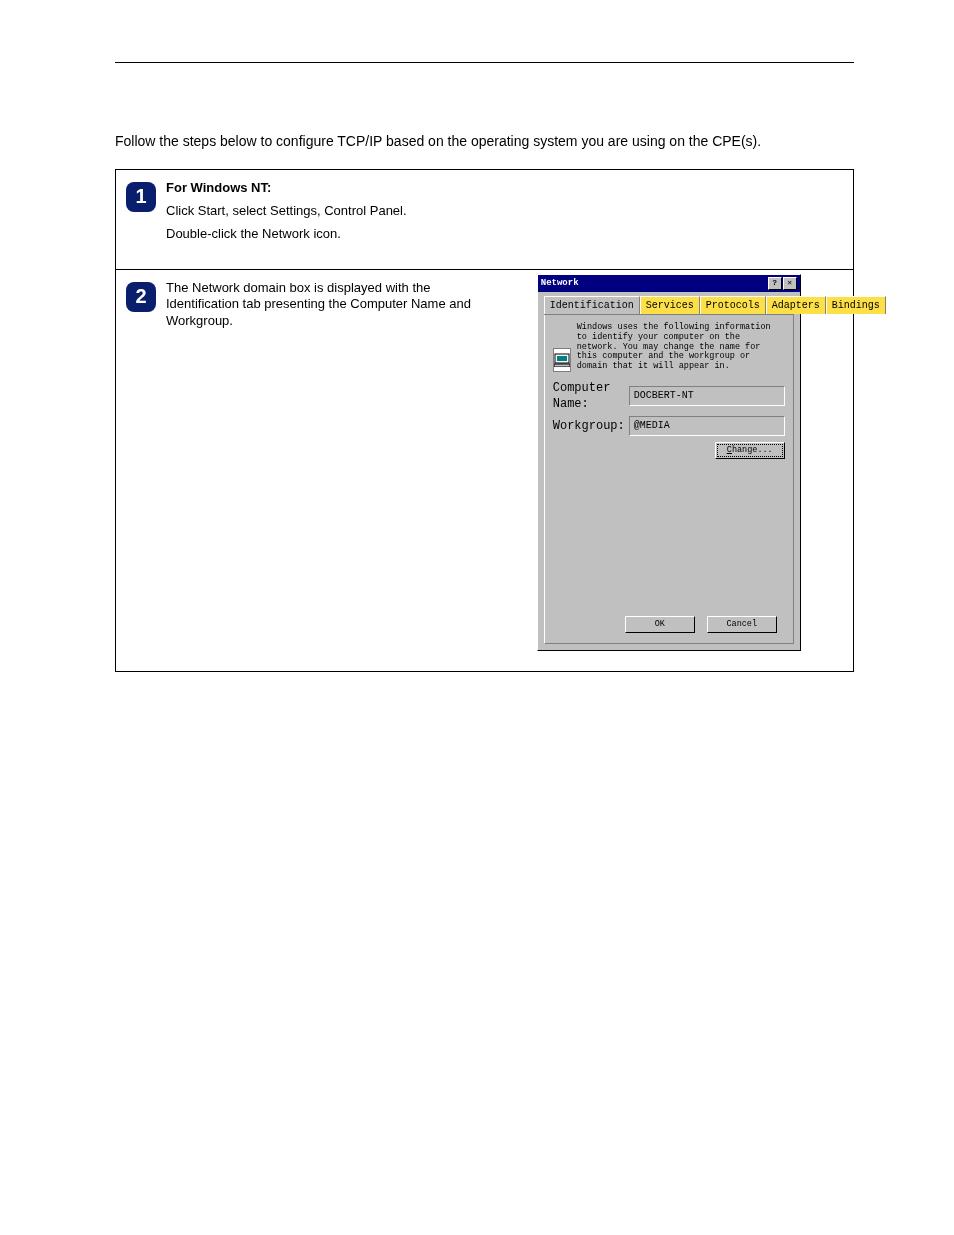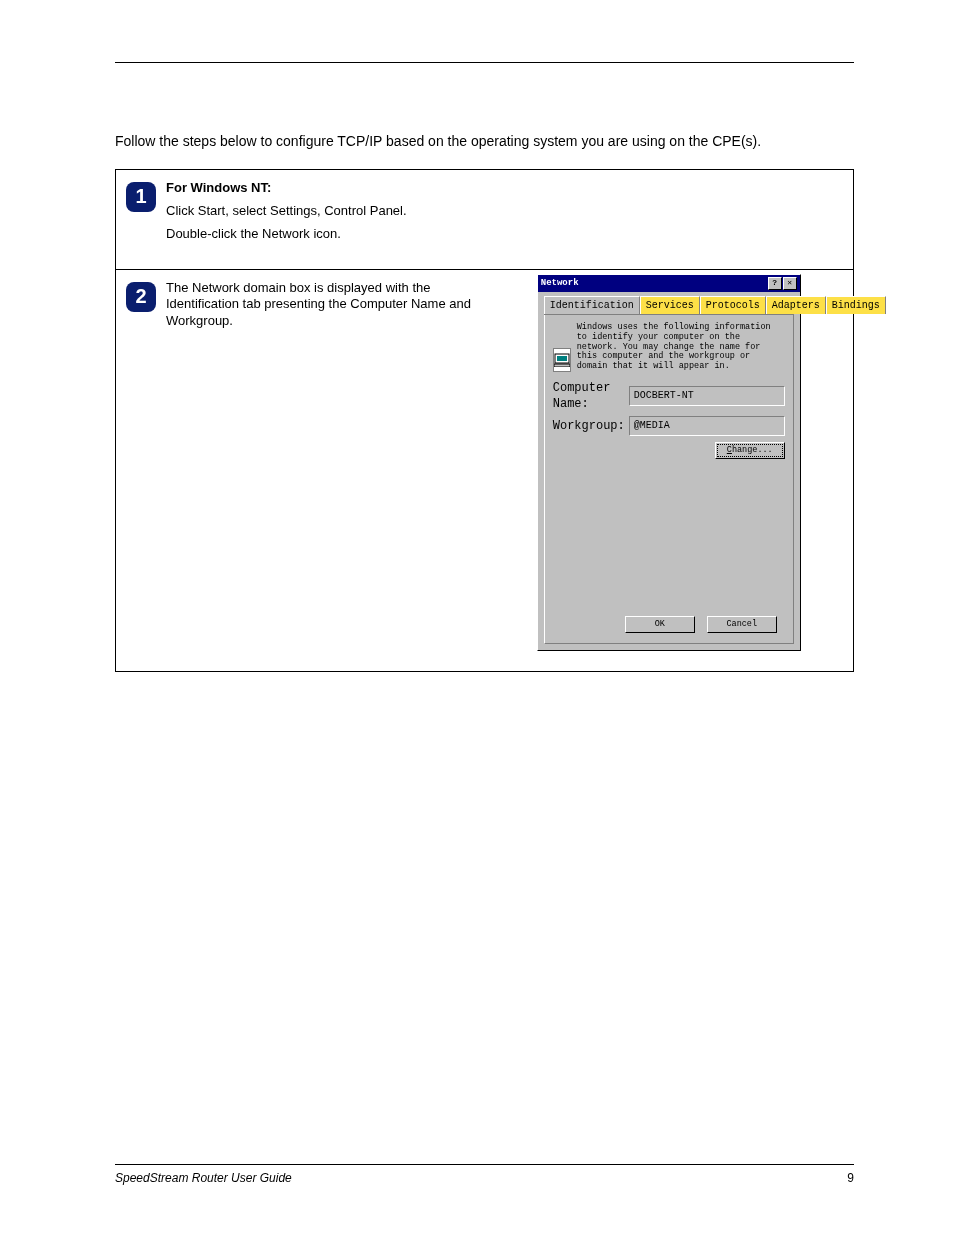--- a/index.html
+++ b/index.html
@@ -326,21 +326,14 @@
               </div>
             </div>
           </div>
 
         </div>
       </div>
 
     </div>
   </div>
 
-  <div class="bottom-area">
-    <hr class="footer-rule">
-    <div class="footer-line">
-      <span class="book">SpeedStream Router User Guide</span>
-      <span>9</span>
-    </div>
-  </div>
 
 </div>
 
 </body></html>

